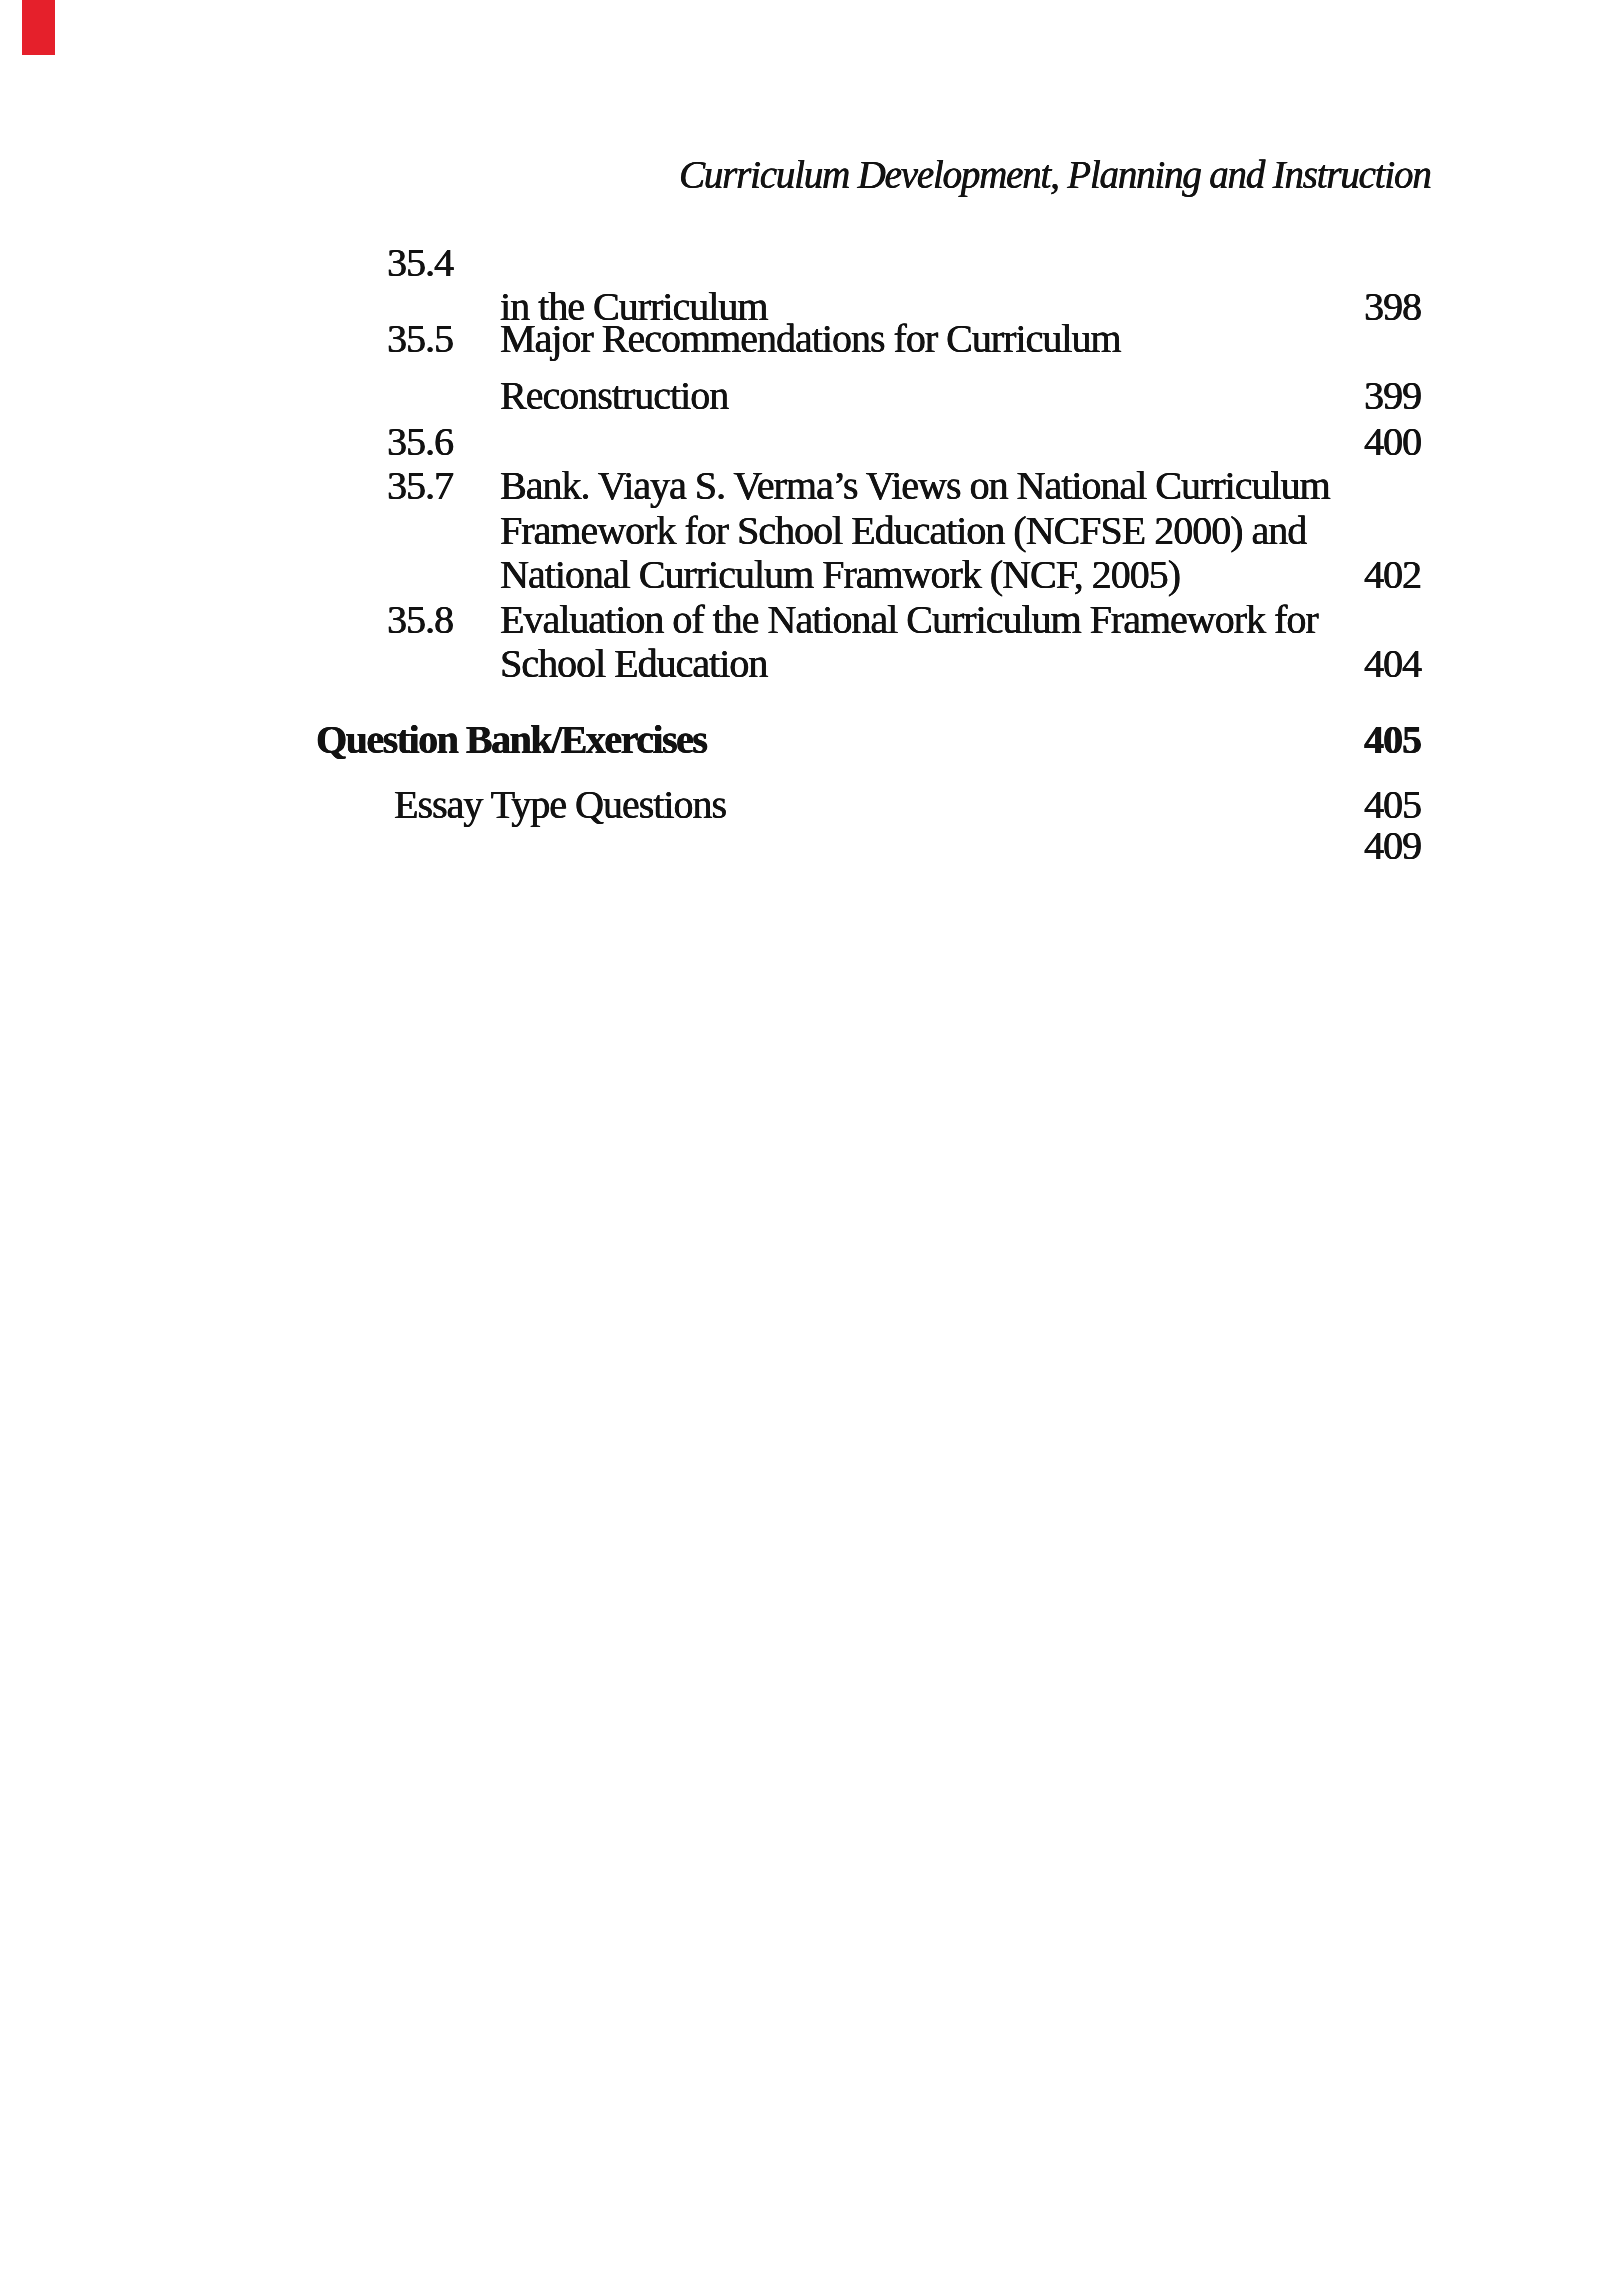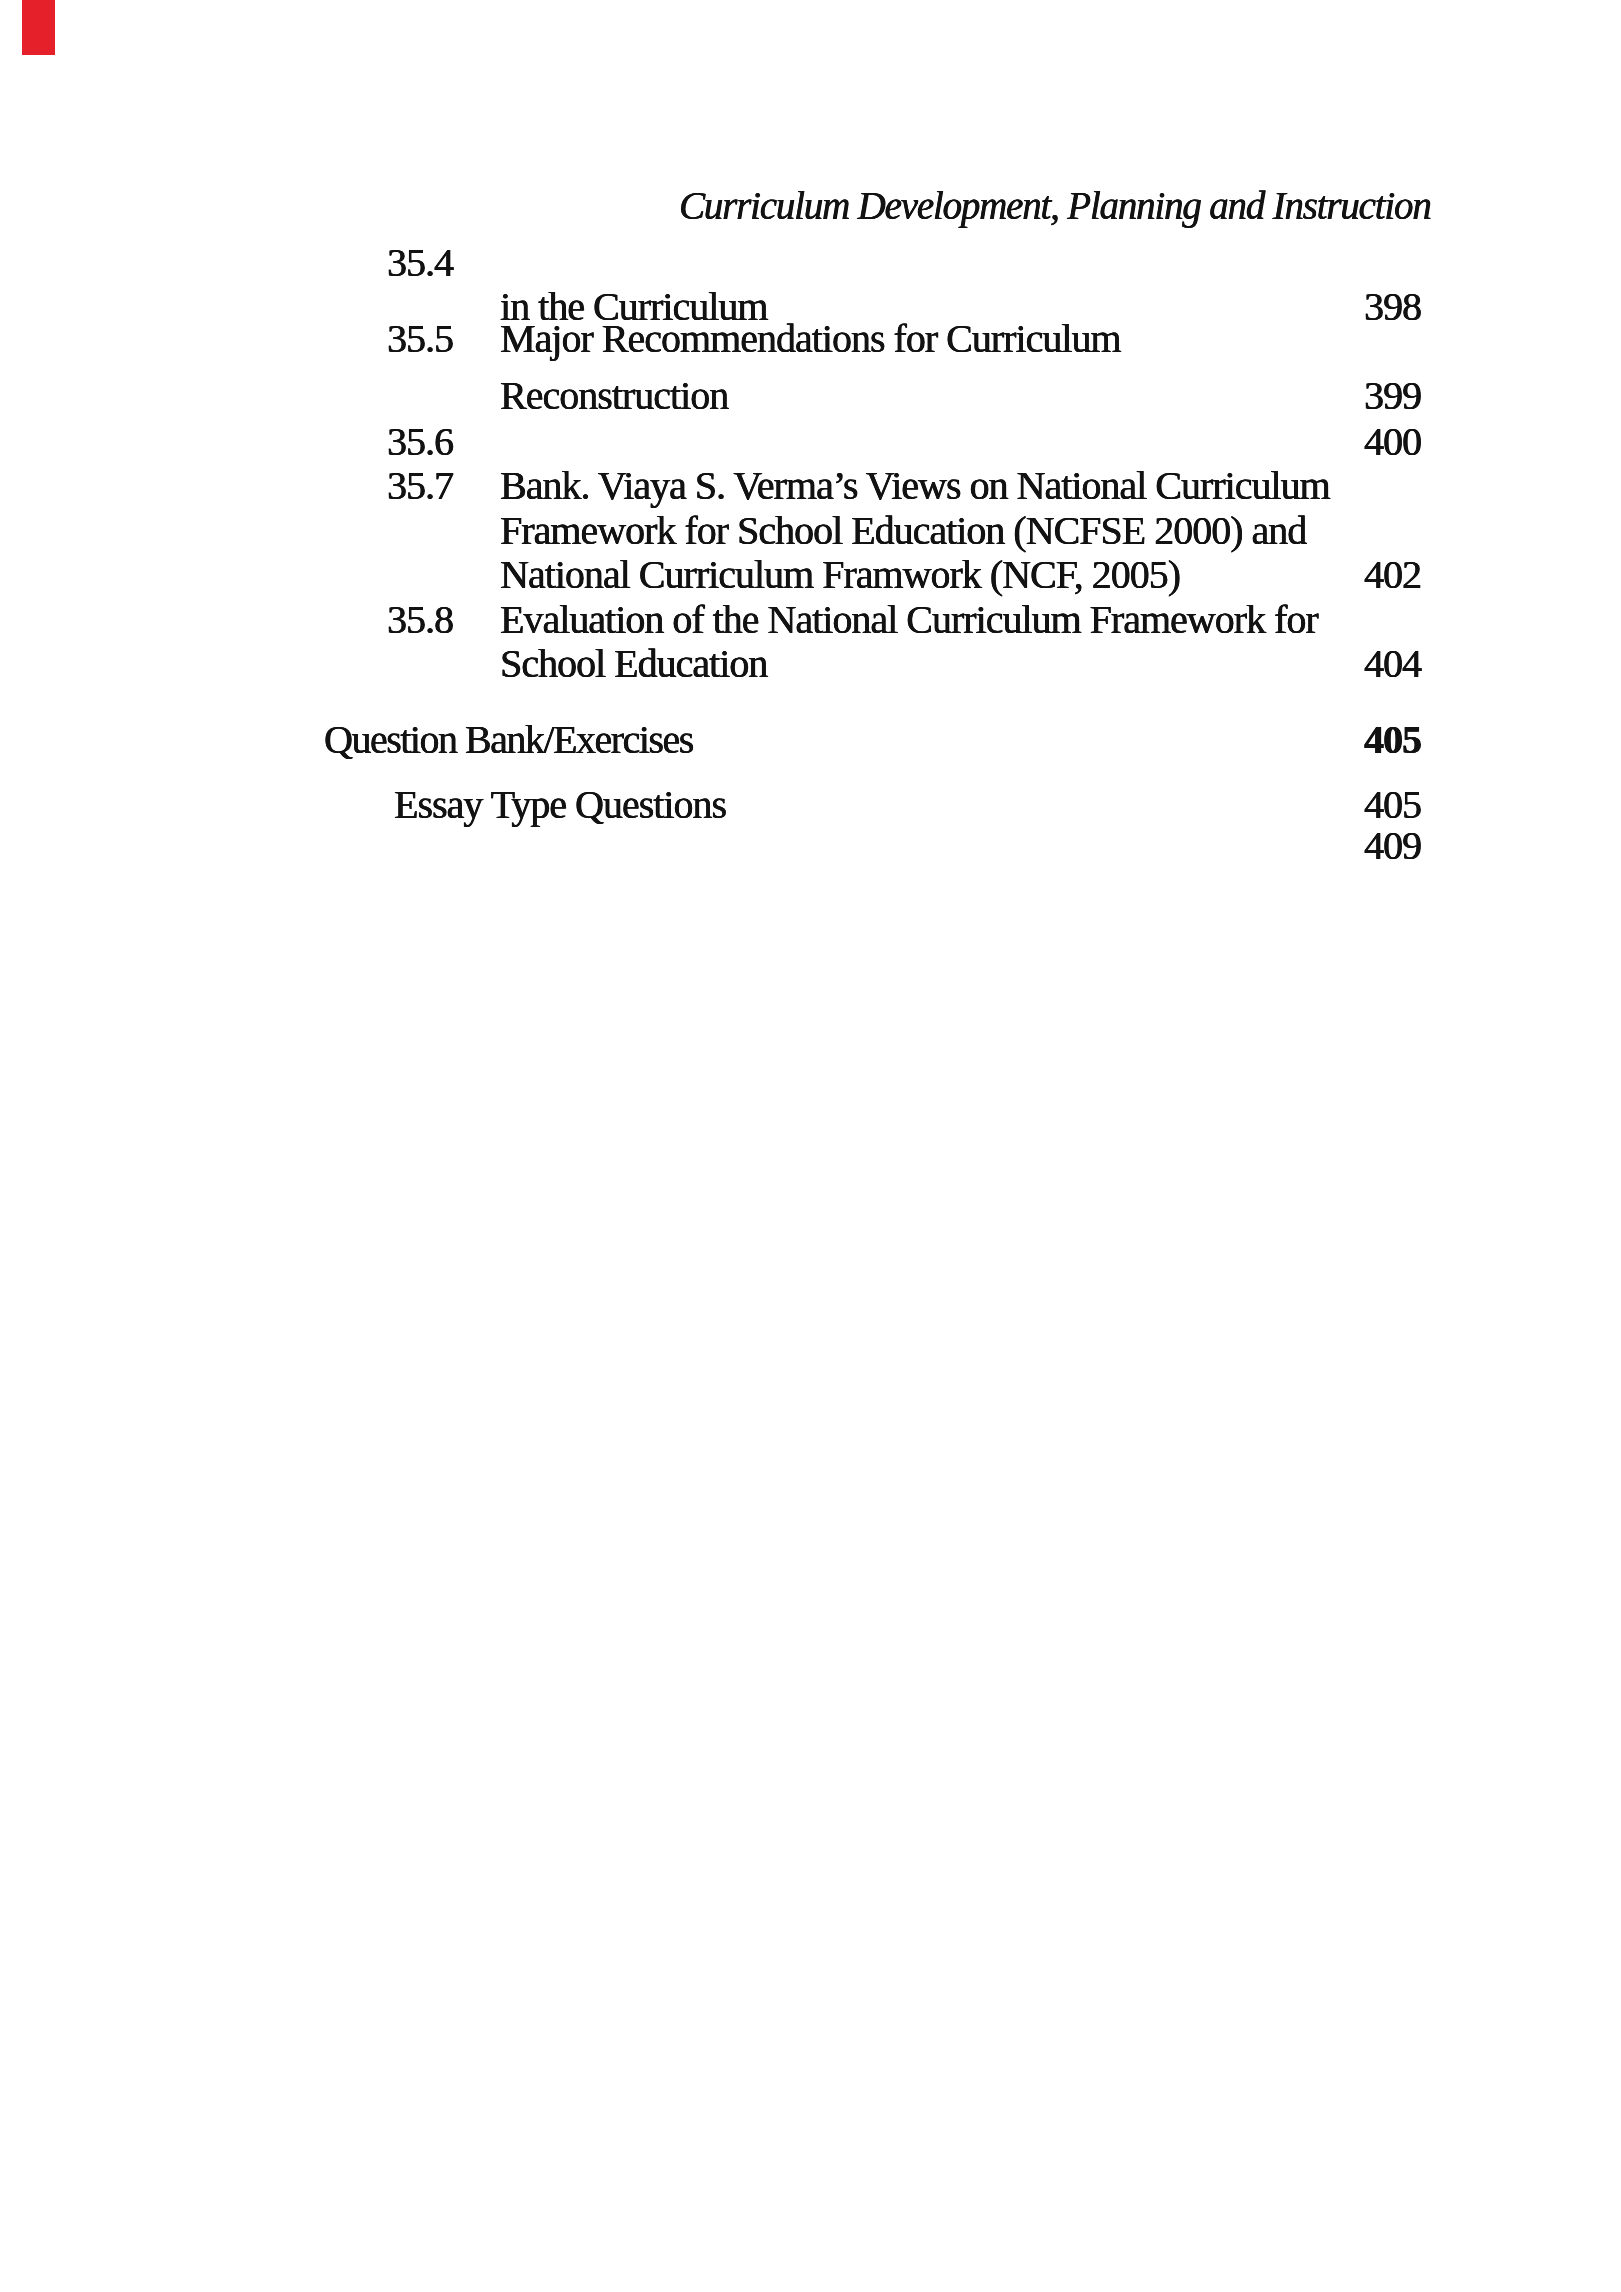--- a/index.html
+++ b/index.html
@@ -23,34 +23,33 @@
     background:#e5202b;
   }
   .running-head{
     position:absolute;
     left:679px; top:153px;
     font-style:italic;
     font-size:39px;
     letter-spacing:-1.2px;
     white-space:nowrap;
     line-height:1.15;
-    margin-top:31px;
   }
   .row{
     position:absolute; left:0; right:0;
     height:46px;
     font-size:40px;
     letter-spacing:-1px;
     line-height:1.15;
     white-space:nowrap;
   }
   .num{position:absolute; left:387px;}
   .txt{position:absolute; left:500px;}
   .pg{position:absolute; right:200px;text-align:center;}
-  .qb-label{position:absolute; left:324px; font-weight:400; letter-spacing:-1.5px;}
+  .qb-label{position:absolute; left:316px; font-weight:700; letter-spacing:-1.5px;}
   .qb-pg{position:absolute; right:200px; font-weight:700;}
   .sub-label{position:absolute; left:394px;}
 </style>
 </head>
 <body>
 
 <div class="page">
 
   <div class="red-mark" style="background: rgb(229, 32, 43);"></div>
 

